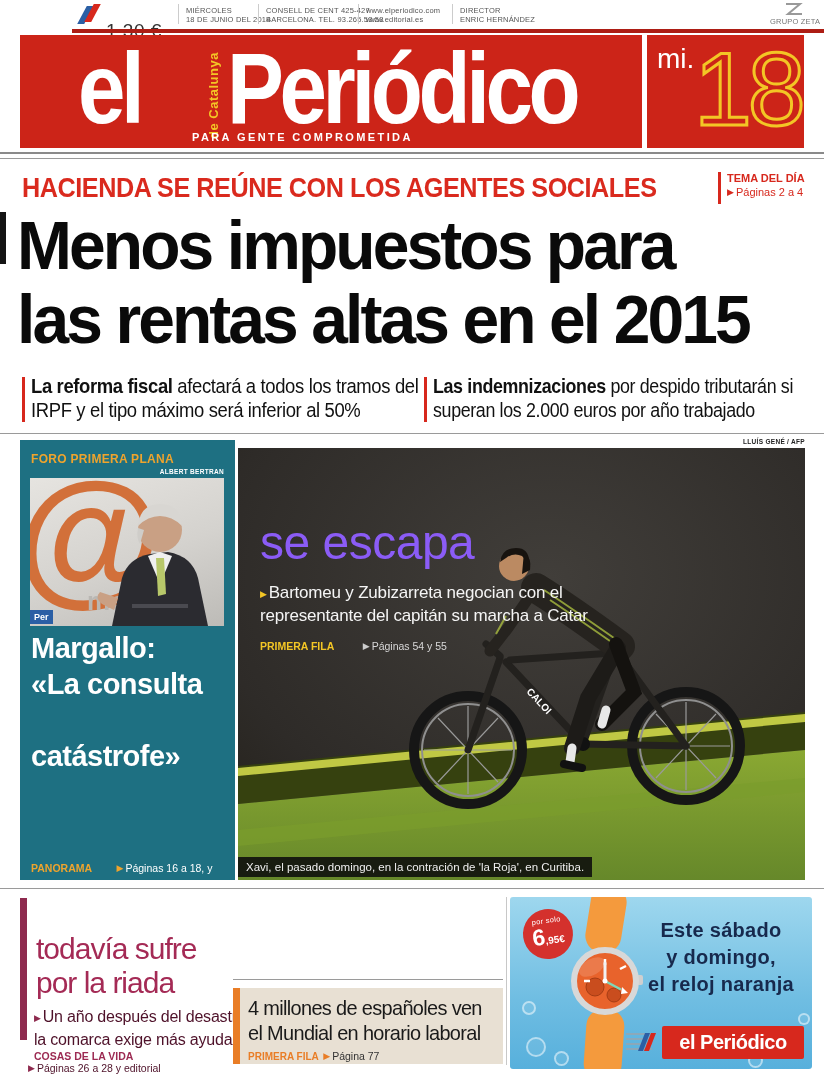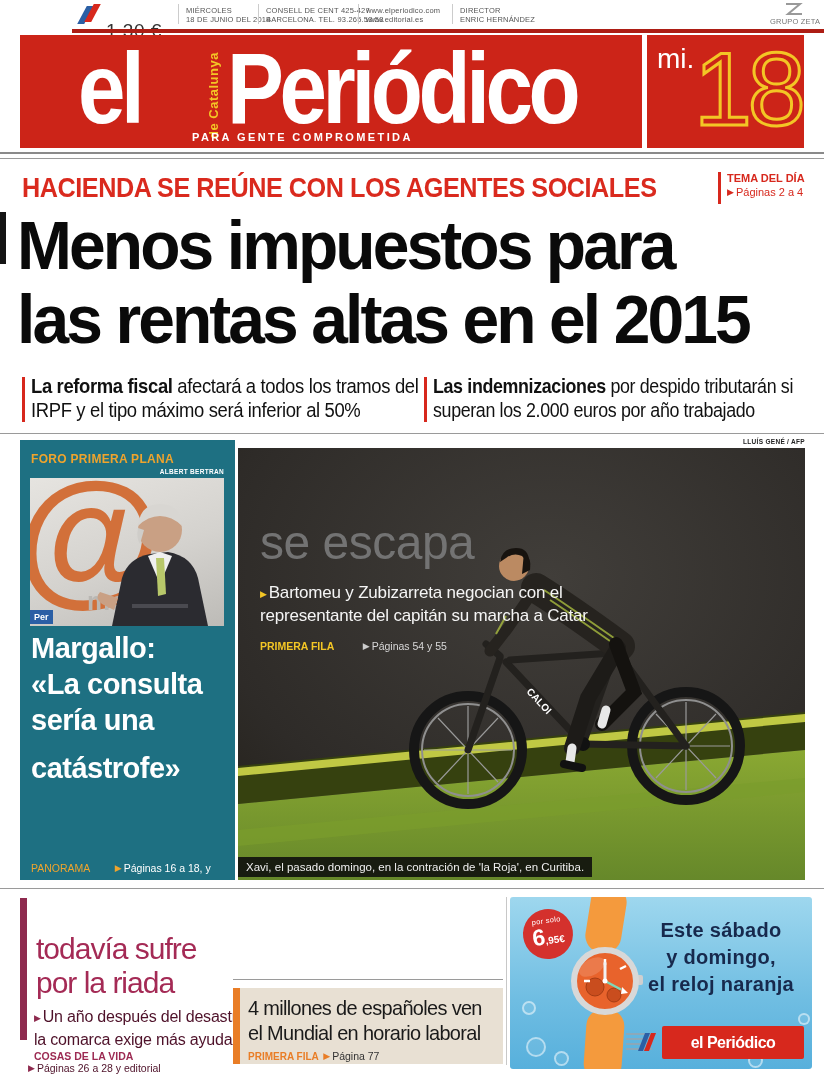--- a/index.html
+++ b/index.html
@@ -41,32 +41,32 @@
         transform-origin:left top;}
   .deck-bar{width:3px;height:45px;background:#d7281d;}
   .arr{font-size:9px;vertical-align:1px;margin-right:2px;}
 
   
   .teal{background:#1e7082;}
   .t-lbl{color:#efa42d;font-weight:bold;font-size:12px;letter-spacing:.3px;}
   .t-credit{color:#fff;font-size:6.5px;font-weight:bold;letter-spacing:.3px;text-align:right;}
   .t-hl{color:#fff;font-weight:bold;font-size:29px;line-height:36px;letter-spacing:-.5px;white-space:nowrap;}
   .t-bullet{color:#fff;font-size:16.5px;line-height:21px;letter-spacing:-.2px;white-space:nowrap;}
-  .t-foot-lbl{color:#efa42d;font-weight:normal;font-size:10.5px;}
+  .t-foot-lbl{color:#efa42d;font-weight:bold;font-size:10.5px;}
   .t-foot-pg{color:#fff;font-size:10.5px;padding-left:20px;}
 
   .mphoto{background:linear-gradient(160deg,#e6e4e0 0%,#d4d2ce 55%,#bdbbb7 100%);overflow:hidden;}
   .at-sym{color:#d2703a;font-size:150px;line-height:150px;font-weight:bold;}
   .mera{color:#b9b7b3;font-size:26px;font-weight:bold;letter-spacing:1px;}
   .per-box{background:#2b5fa5;color:#fff;font-size:9px;font-weight:bold;padding:2px 4px;}
 
   
   .x-credit{color:#222;font-size:6.5px;font-weight:bold;text-align:right;letter-spacing:.3px;}
   .x-accent{color:#f3c625;font-weight:bold;font-size:56px;line-height:56px;letter-spacing:-1px;}
-  .x-rest{color:#737373;font-size:48px;line-height:50px;letter-spacing:-.5px;}
+  .x-rest{color:#8b5cf6;font-size:48px;line-height:50px;letter-spacing:-.5px;}
   .x-bullet{color:#f5f5f5;font-size:17px;line-height:22px;letter-spacing:-.2px;white-space:nowrap;}
   .x-foot-lbl{color:#f3c625;font-weight:bold;font-size:10.5px;}
   .x-foot-pg{color:#d8d8d8;font-size:10.5px;padding-left:24px;}
   .caption{background:rgba(12,12,12,.88);color:#eee;font-size:11.5px;line-height:20px;
            padding:0 8px;white-space:nowrap;}
 
   
   .v-bar{width:7px;background:#8e2a4e;}
   .v-hl{color:#a42a55;font-size:30px;line-height:34px;letter-spacing:-1px;white-space:nowrap;}
   .v-bullet{color:#4e1129;font-size:16px;line-height:21px;letter-spacing:-.2px;white-space:nowrap;}
@@ -85,21 +85,21 @@
 
   
   .ad{background:linear-gradient(180deg,#9ed7ee 0%,#6fbde2 60%,#57b0dc 100%);
       border-radius:3px;overflow:hidden;}
   .ad-badge{width:50px;height:50px;border-radius:50%;background:#d4312d;color:#fff;
             text-align:center;transform:rotate(-8deg);}
   .ad-badge .s{display:block;font-size:7.5px;padding-top:7px;letter-spacing:.3px;}
   .ad-badge .p{font-size:23px;font-weight:bold;line-height:22px;}
   .ad-badge .c{font-size:10px;font-weight:bold;}
   .ad-txt{color:#17294d;font-weight:bold;font-size:20px;line-height:27px;text-align:center;letter-spacing:.3px;}
-  .ad-logo-box{background:#d7281d;border-radius:2px;color:#fff;font-weight:bold;font-size:16px;
+  .ad-logo-box{background:#d7281d;border-radius:2px;color:#fff;font-weight:bold;font-size:20px;
                line-height:33px;text-align:center;letter-spacing:-.5px;}
   .drop{position:absolute;border:2px solid rgba(255,255,255,.5);border-radius:50%;
         background:rgba(255,255,255,.08);}
 </style>
 </head>
 <body>
 
 <div id="page">
 
   <div class="abs" style="left:0;top:0;width:824px;height:28px;">
@@ -194,22 +194,21 @@
         <circle cx="68" cy="44" r="22" fill="#c9a084"></circle>
         <path d="M46 40 Q48 18 68 18 Q88 18 90 40 Q80 30 68 30 Q56 30 46 40 Z" fill="#d8d6d2"></path>
         <path d="M46 42 Q44 52 48 58 L52 44 Z" fill="#cfcdc9"></path>
         <path d="M10 118 Q2 112 8 106 L26 112 L22 124 Z" fill="#c9a084"></path>
         <rect x="40" y="118" width="56" height="4" fill="#4a4a50"></rect>
       </svg>
     </div>
 
     <div class="abs t-hl" style="left:11px;top:190px;">Margallo:</div>
     <div class="abs t-hl" style="left:11px;top:226px;">«La consulta</div>
-    <div class="abs t-hl" style="left:11px;top:262px;">sería una</div>
-    <div class="abs t-hl" style="left:11px;top:298px;margin-top:12px;">catástrofe»</div>
+    <div class="abs t-hl" style="left:11px;top:298px;">catástrofe»</div>
 
 
     <div class="abs" style="left:11px;top:418px;">
       <span class="t-foot-lbl">PANORAMA</span>
       <span class="t-foot-pg"><span class="arr" style="color:#efa42d;">▶</span><span>Páginas 16 a 18, y editorial</span></span>
     </div>
   </div>
 
   <div class="abs x-credit" style="left:620px;top:438px;width:185px;">LLUÍS GENÉ / AFP</div>
 

